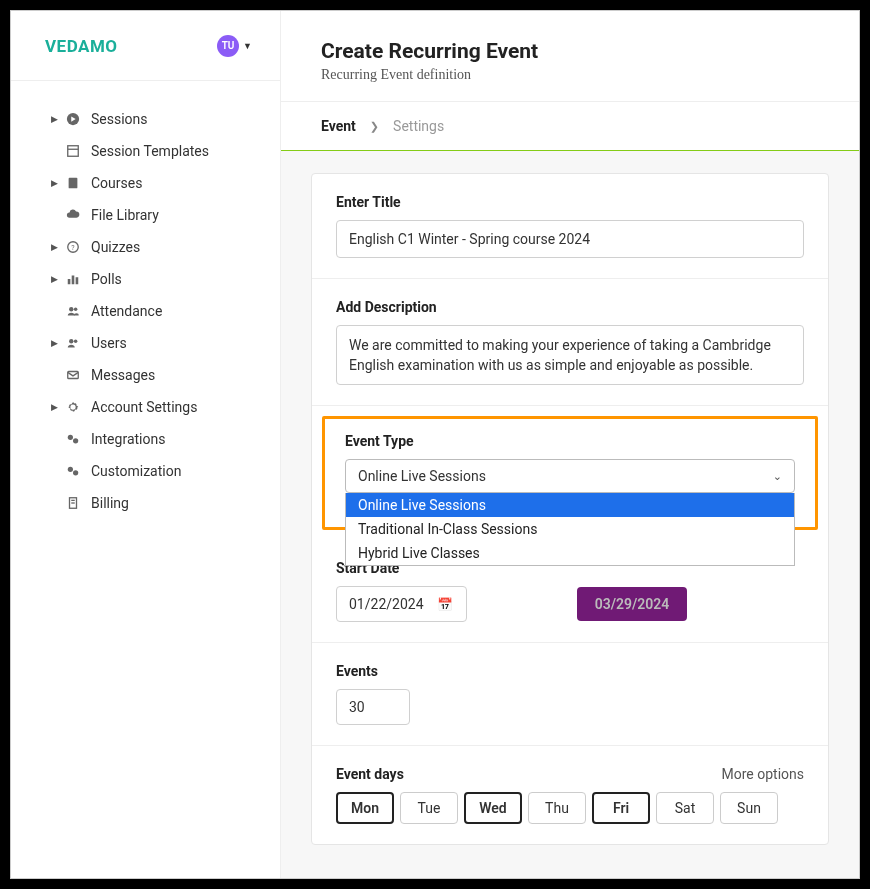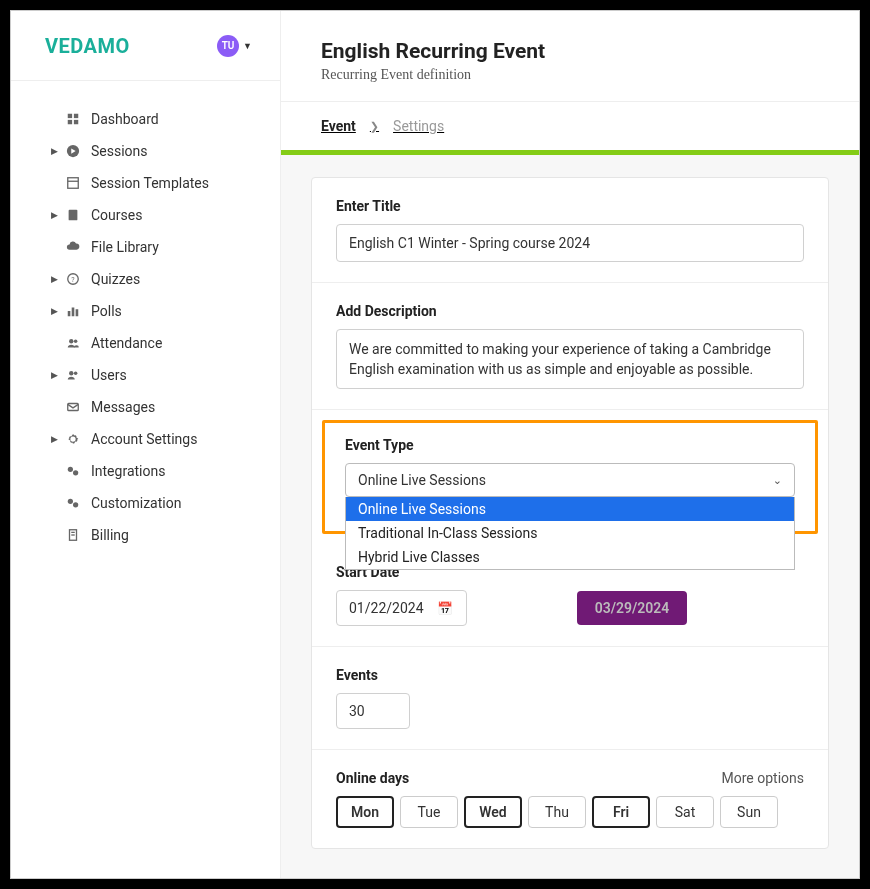--- a/index.html
+++ b/index.html
@@ -1,32 +1,32 @@
 <!DOCTYPE html>
 <html><head>
 <meta charset="utf-8">
 <style>
   * { box-sizing: border-box; margin: 0; padding: 0; font-family: -apple-system, BlinkMacSystemFont, "Segoe UI", Roboto, Helvetica, Arial, sans-serif; }
   body { background: #000; padding: 10px; }
   .frame { background: #fff; width: 850px; height: 869px; display: flex; border: 1px solid #ccc; overflow: hidden; }
   .sidebar { width: 270px; border-right: 1px solid #eee; display: flex; flex-direction: column; }
   .sidebar-top { height: 70px; display:flex; align-items:center; justify-content: space-between; padding: 0 28px 0 34px; border-bottom: 1px solid #eee; }
-  .logo { font-weight: 700; font-size: 20px; letter-spacing: 0.5px; color: #1aaf9a; }
+  .logo { font-weight: 700; font-size: 17px; letter-spacing: 0.5px; color: #1aaf9a; }
   .avatar { width:22px; height:22px; border-radius:50%; background:#8b5cf6; color:#fff; font-size:10px; font-weight:600; display:flex; align-items:center; justify-content:center; }
   .avatar-wrap { display:flex; align-items:center; gap:4px; }
   .caret { font-size: 9px; color:#333; }
   .nav { padding: 22px 0; }
   .nav-item { display:flex; align-items:center; gap:10px; padding: 8px 28px 8px 54px; font-size:14px; color:#333; cursor:pointer; position: relative; }
   .nav-item .chevron-left { position: absolute; left: 40px; font-size: 9px; color: #555;}
   .nav-item .icn { width:16px; height:16px; display:flex; align-items:center; justify-content:center; color:#666; flex-shrink:0; }
   .main { flex:1; display:flex; flex-direction:column; overflow:hidden; }
   .main-header { padding: 28px 40px 18px 40px; border-bottom:1px solid #eee; }
   .main-header h1 { font-size: 21px; font-weight: 700; color:#222; margin-bottom:4px;}
   .main-header p { font-size: 14px; color:#555;font-family:Liberation Serif, serif; }
-  .breadcrumb { padding: 16px 40px; border-bottom:5px solid #84cc16; display:flex; align-items:center; gap:14px; font-size:14px;text-decoration:underline; }
+  .breadcrumb { padding: 16px 40px; border-bottom:1px solid #84cc16; display:flex; align-items:center; gap:14px; font-size:14px; }
   .breadcrumb .bc-active { font-weight:700; color:#222; }
   .breadcrumb .bc-sep { color:#888; font-size:11px;}
   .breadcrumb .bc-inactive { color:#999; }
   .content { flex:1; background:#f7f7f7; padding: 22px 30px; overflow:auto; }
   .card { background:#fff; border:1px solid #e5e5e5; border-radius:4px; }
   .sect { padding: 20px 24px; border-bottom:1px solid #eee; }
   .sect:last-child { border-bottom:none; }
   .lbl { font-size:14px; font-weight:700; color:#222; margin-bottom:10px; display:block; }
   .txt-input { width:100%; border:1px solid #d0d0d0; border-radius:4px; padding:10px 12px; font-size:14px; color:#333; }
   .txt-area { width:100%; border:1px solid #d0d0d0; border-radius:4px; padding:10px 12px; font-size:14px; color:#333; line-height:1.4; resize:none; height: 60px; }
@@ -58,31 +58,20 @@
   <aside class="sidebar">
     <div class="sidebar-top">
       <span class="logo">VEDAMO</span>
       <div class="avatar-wrap">
         <span class="avatar">TU</span>
         <span class="caret">▼</span>
       </div>
     </div>
     <nav class="nav">
       <div class="nav-item">
-        <span class="icn">
-            <svg viewBox="0 0 16 16" fill="currentColor">
-              <rect x="2" y="2" width="5" height="5"></rect>
-              <rect x="9" y="2" width="5" height="5"></rect>
-              <rect x="2" y="9" width="5" height="5"></rect>
-              <rect x="9" y="9" width="5" height="5"></rect>
-            </svg>
-          </span>
-        <span>Dashboard</span>
-      </div>
-      <div class="nav-item">
         <span class="chevron-left">▶</span>
         <span class="icn">
             <svg viewBox="0 0 16 16" fill="currentColor">
               <circle cx="8" cy="8" r="7"></circle>
               <polygon points="6,5 11,8 6,11" fill="#fff"></polygon>
             </svg>
           </span>
         <span>Sessions</span>
       </div>
       <div class="nav-item">
@@ -198,21 +187,21 @@
               <line x1="6" y1="8" x2="10" y2="8"></line>
             </svg>
           </span>
         <span>Billing</span>
       </div>
     </nav>
   </aside>
 
   <main class="main">
     <div class="main-header">
-      <h1>English Recurring Event</h1>
+      <h1>Create Recurring Event</h1>
       <p>Recurring Event definition</p>
     </div>
     <div class="breadcrumb">
       <span class="bc-active">Event</span>
       <span class="bc-sep">❯</span>
       <span class="bc-inactive">Settings</span>
     </div>
 
     <div class="content">
       <div class="card">
@@ -255,21 +244,21 @@
           </div>
         </div>
 
         <div class="sect">
           <label class="lbl">Events</label>
           <input class="num-input" value="30" style="">
         </div>
 
         <div class="sect">
           <div class="days-row">
-            <label class="lbl" style="margin-bottom:0">Online days</label>
+            <label class="lbl" style="margin-bottom:0">Event days</label>
             <span class="more-link">More options</span>
           </div>
           <div class="day-btns">
             <div class="day-btn on">Mon</div>
             <div class="day-btn">Tue</div>
             <div class="day-btn on">Wed</div>
             <div class="day-btn">Thu</div>
             <div class="day-btn on">Fri</div>
             <div class="day-btn">Sat</div>
             <div class="day-btn">Sun</div>

